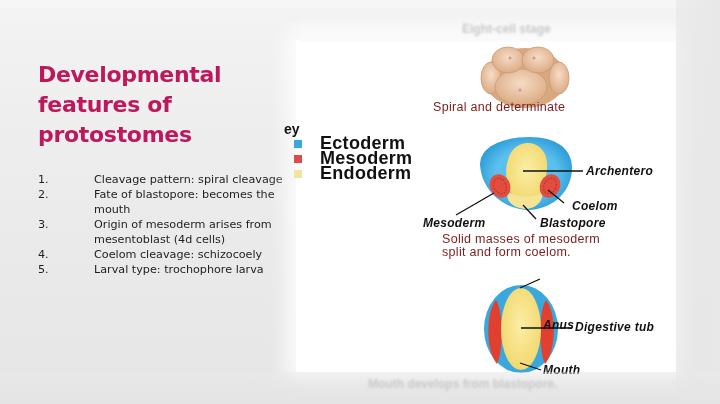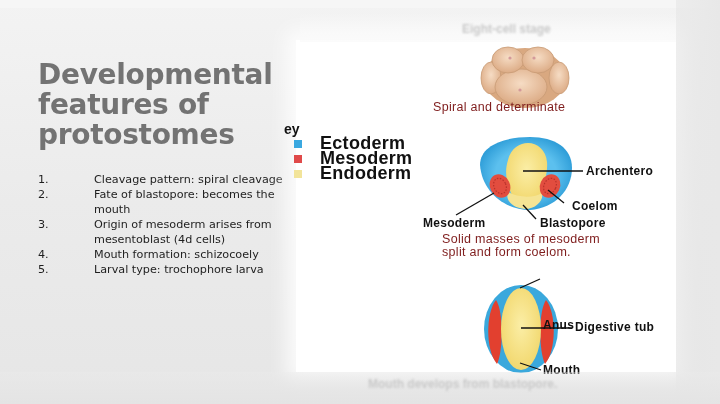--- a/index.html
+++ b/index.html
@@ -12,24 +12,24 @@
   .slide {
     position: absolute; left: 0; top: 0; width: 720px; height: 404px;
     background: linear-gradient(180deg, #f3f3f3 0%, #ebebeb 50%, #e6e6e6 100%);
   }
   .top-band {
     position: absolute; left: 0; top: 0; width: 720px; height: 8px;
     background: #f6f6f6;
   }
   .title {
     position: absolute; left: 38px; top: 60px; width: 250px;
-    color: #737373;
+    color: #be185d;
     font-family: "DejaVu Sans", sans-serif;
     font-weight: bold;
-    font-size: 28px;
+    font-size: 22px;
     line-height: 30px;
     letter-spacing: -0.3px;
   }
   .title span { display: block; }
   .list {
     position: absolute; left: 38px; top: 172px; width: 250px;
     list-style: none;
     font-family: "DejaVu Sans", sans-serif;
     font-size: 11.2px;
     line-height: 15px;
@@ -52,21 +52,21 @@
     position: absolute; color: #c9c9c9; font-weight: bold;
     font-size: 12px; white-space: nowrap;
     filter: blur(0.8px);
   }
   .caption {
     position: absolute; font-weight: normal; color: #7f1d1d;
     font-size: 12.5px; white-space: nowrap; letter-spacing: 0.3px;
   }
   .label {
     position: absolute; font-weight: bold; color: #111;
-    font-size: 12px; white-space: nowrap; letter-spacing: 0.3px;
+    font-size: 12px; white-space: nowrap; letter-spacing: 0.3px; font-style: italic;
   }
   .key {
     position: absolute; left: 284px; top: 122px;
   }
   .key-title {
     font-weight: bold; font-size: 14px; color: #111; 
     line-height: 14px;
   }
   .key-row { display: flex; align-items: center; height: 15px; }
   .swatch { width: 8px; height: 8px; margin-right: 18px; margin-left: 10px; }
@@ -101,21 +101,21 @@
   <li>
       <span class="num">2.</span>
       <span class="txt">Fate of blastopore: becomes the mouth</span>
     </li>
   <li>
       <span class="num">3.</span>
       <span class="txt">Origin of mesoderm arises from mesentoblast (4d cells)</span>
     </li>
   <li>
       <span class="num">4.</span>
-      <span class="txt">Mouth formation: schizocoely</span>
+      <span class="txt">Coelom cleavage: schizocoely</span>
     </li>
   <li>
       <span class="num">5.</span>
       <span class="txt">Larval type: trochophore larva</span>
     </li>
 </ol>
 
 <div class="panel"></div>
 <div class="panel-fade-top"></div>
 

